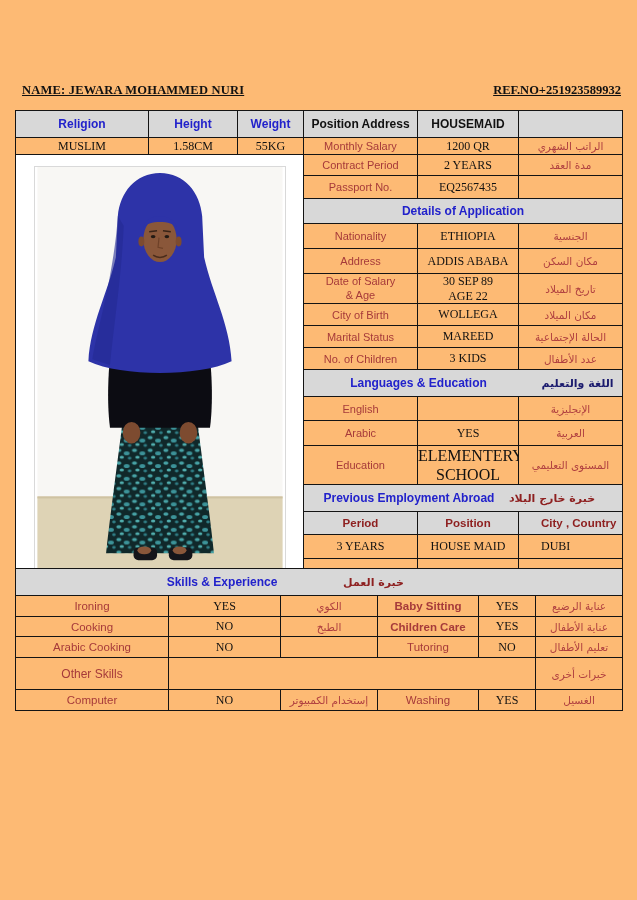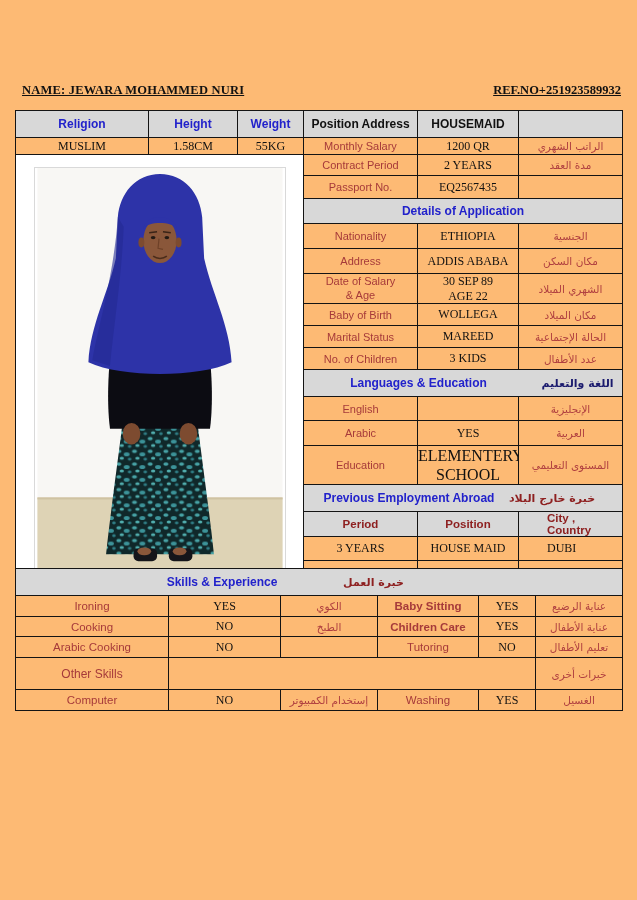--- a/index.html
+++ b/index.html
@@ -29,21 +29,21 @@
   .sec-ar { font-family:"DejaVu Sans", sans-serif; font-size:11px; font-weight:bold; }
   .lbl  { color:#a63a3a; font-size:11px; }
   .lblb { color:#8e2020; font-weight:bold; font-size:11.5px; }
   .val  { font-family:"Liberation Serif", serif; font-size:12px; color:#111; }
   .arb  { font-family:"DejaVu Sans", sans-serif; font-size:10.5px; color:#b04040; }
   .navy { color:#1b1b6e; }
   .dred { color:#8e2020; }
   .two-line { line-height:1.2; }
   .rel { position:relative; width:100%; height:100%; }
   .abs-center { position:absolute; top:50%; transform:translate(-50%,-50%); white-space:nowrap; }
-  .left-pad { text-align:left; padding-left:28px; }
+  .left-pad { text-align:left; padding-left:22px; }
   .photo-cell { background:#ffffff; }
   .photo-wrap {
     width:252px; height:404px; margin:4px auto 4px auto; border:1px solid #d9d9d9;
   }
   .skill-l { color:#a63a3a; font-size:11.5px; }
   .skill-r { color:#a63a3a; font-size:11.5px; }
   .t2 tr:nth-child(2) .skill-r, .t2 tr:nth-child(3) .skill-r { font-weight:bold; }
   .other-lbl { color:#a63a3a; font-size:12px; }
 </style>
 </head>
@@ -149,24 +149,24 @@
     </tr>
     <tr style="height:30px">
       <td class="lbl two-line">
         <div>Date of Salary</div>
         <div>&amp; Age</div>
       </td>
       <td class="val two-line">
         <div>30 SEP 89</div>
         <div>AGE  22</div>
       </td>
-      <td class="arb">الشهري الميلاد</td>
+      <td class="arb">تاريخ الميلاد</td>
     </tr>
     <tr style="height:22px">
-      <td class="lbl">Baby of Birth</td>
+      <td class="lbl">City of Birth</td>
       <td class="val">WOLLEGA</td>
       <td class="arb">مكان الميلاد</td>
     </tr>
     <tr style="height:22px">
       <td class="lbl">Marital Status</td>
       <td class="val">MAREED</td>
       <td class="arb">الحالة الإجتماعية</td>
     </tr>
     <tr style="height:22px">
       <td class="lbl">No. of Children</td>

